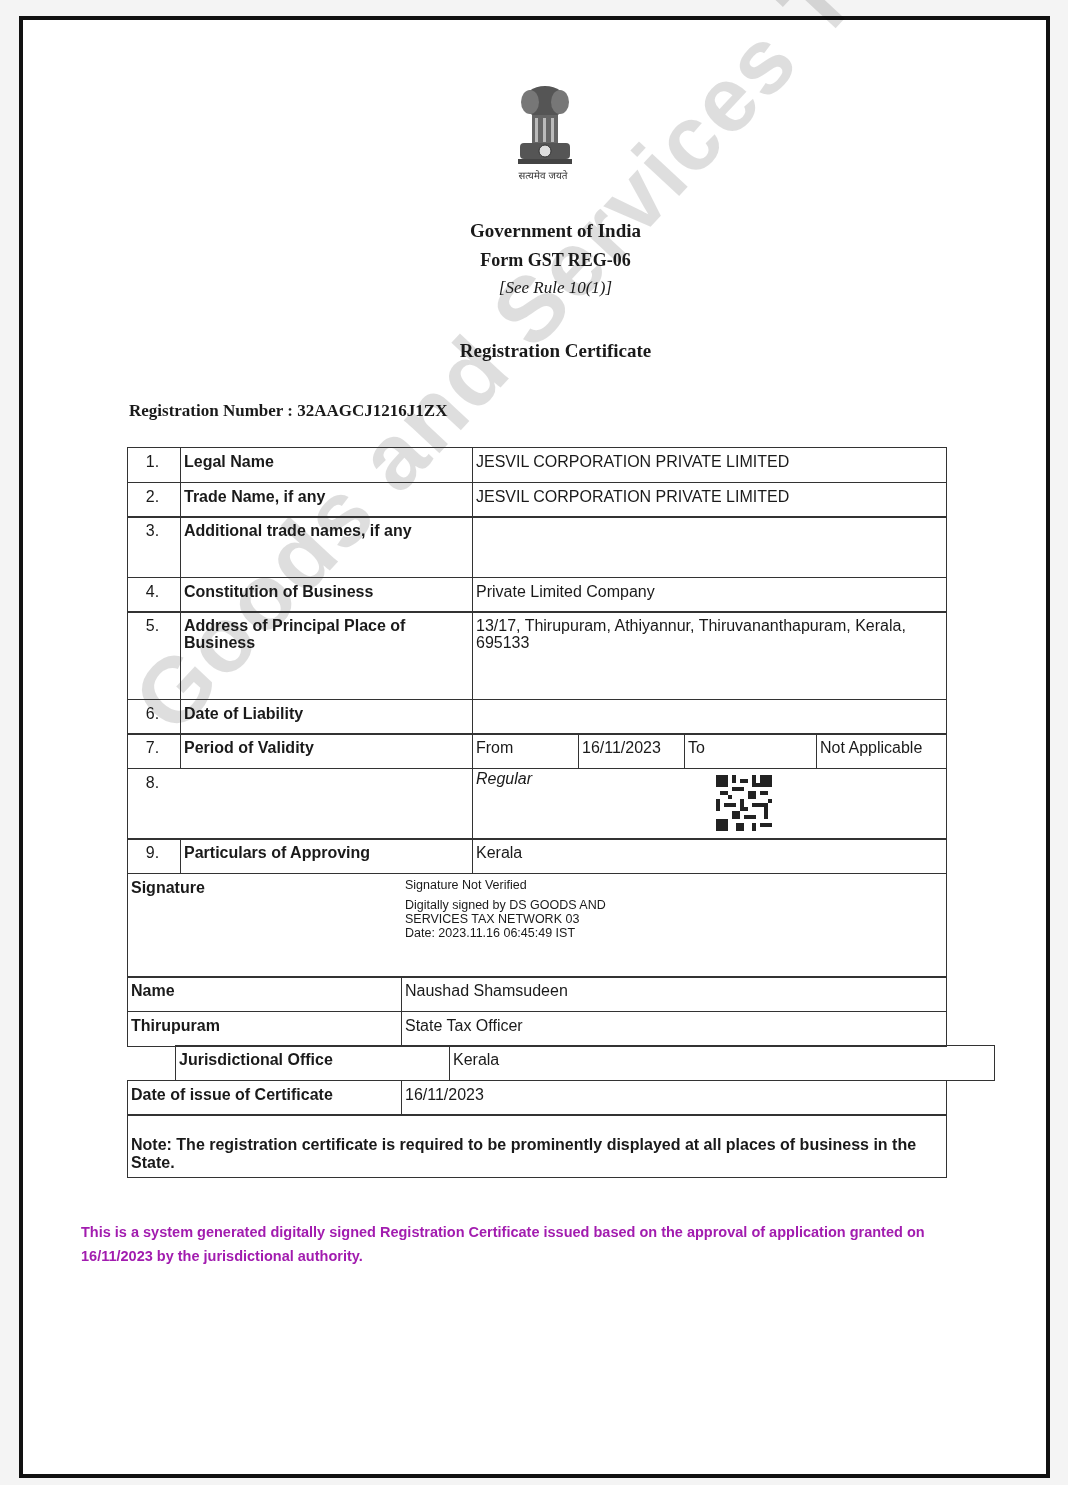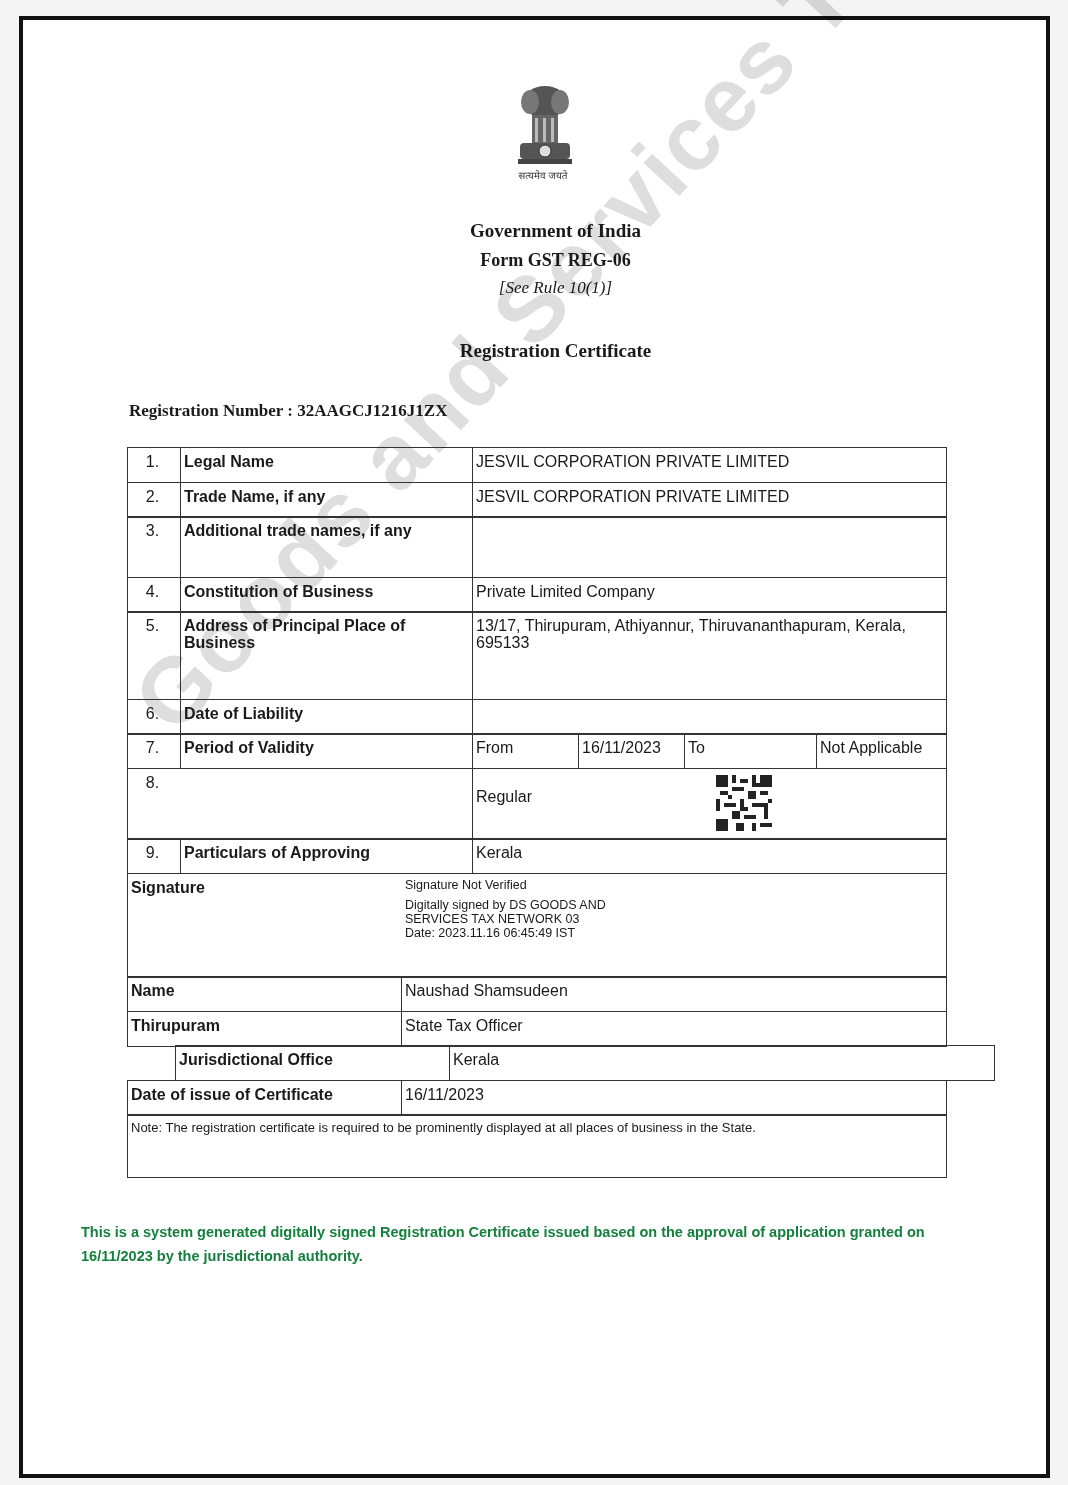--- a/index.html
+++ b/index.html
@@ -33,22 +33,22 @@
   .s1 { left: 344px; width: 106px; border-left: 1.5px solid #333; }
   .s2 { left: 450px; width: 106px; border-left: 1.5px solid #333; }
   .s3 { left: 556px; width: 132px; border-left: 1.5px solid #333; }
   .s4 { left: 688px; right: 0; border-left: 1.5px solid #333; }
   .n1 { left: 0; width: 273px; font-weight: bold; }
   .n2 { left: 273px; right: 0; border-left: 1.5px solid #333; }
   .qr { position: absolute; left: 588px; top: 6px; width: 56px; height: 56px; }
   .sig-label { position: absolute; left: 3px; top: 5px; font-weight: bold; font-size: 16px; }
   .sig-block { position: absolute; left: 277px; top: 4px; font-size: 12.5px; line-height: 14px; }
   .sig-block .l1 { margin-bottom: 6px; }
-  .note { position: absolute; left: 3px; top: 4px; right: 20px; font-size: 13px; line-height: 18px; }
-  .footer { left: 58px; top: 1200px; width: 900px; font-size: 14.5px; font-weight: bold; line-height: 24px; color: #15803d; }
+  .note { position: absolute; left: 3px; top: 21px; right: 20px; font-size: 16px; line-height: 18px; font-weight: bold; }
+  .footer { left: 58px; top: 1200px; width: 900px; font-size: 14.5px; font-weight: bold; line-height: 24px; color: #a21caf; }
 
   .wm { position: absolute; left: 90px; top: 660px; font-size: 92px; font-weight: bold; color: rgba(0,0,0,0.13);
         transform: rotate(-47deg); transform-origin: 0 0; white-space: nowrap; letter-spacing: 2px; pointer-events: none; }
 </style>
 </head>
 <body>
 
 <div class="page">
 
   <div class="wm">Goods and Services Tax</div>
@@ -119,21 +119,21 @@
       <div class="cell c1">7.</div>
       <div class="cell c2">Period of Validity</div>
       <div class="sub s1">From</div>
       <div class="sub s2">16/11/2023</div>
       <div class="sub s3">To</div>
       <div class="sub s4">Not Applicable</div>
     </div>
 
     <div class="row" style="top:320.5px;height:72px;">
       <div class="cell c1">8.</div>
-      <div class="cell c3" style="padding-top:19px;">Regular</div>
+      <div class="cell c3" style="padding-top:1px;font-style:italic;">Regular</div>
       <svg class="qr" viewBox="0 0 14 14" shape-rendering="crispEdges">
         <rect width="14" height="14" fill="#fff"></rect>
         <g fill="#222">
           <rect x="0" y="0" width="3" height="3"></rect>
             <rect x="11" y="0" width="3" height="3"></rect>
             <rect x="0" y="11" width="3" height="3"></rect>
           <rect x="4" y="0" width="1" height="2"></rect>
             <rect x="6" y="1" width="2" height="1"></rect>
             <rect x="9" y="0" width="1" height="3"></rect>
           <rect x="1" y="4" width="2" height="1"></rect>

